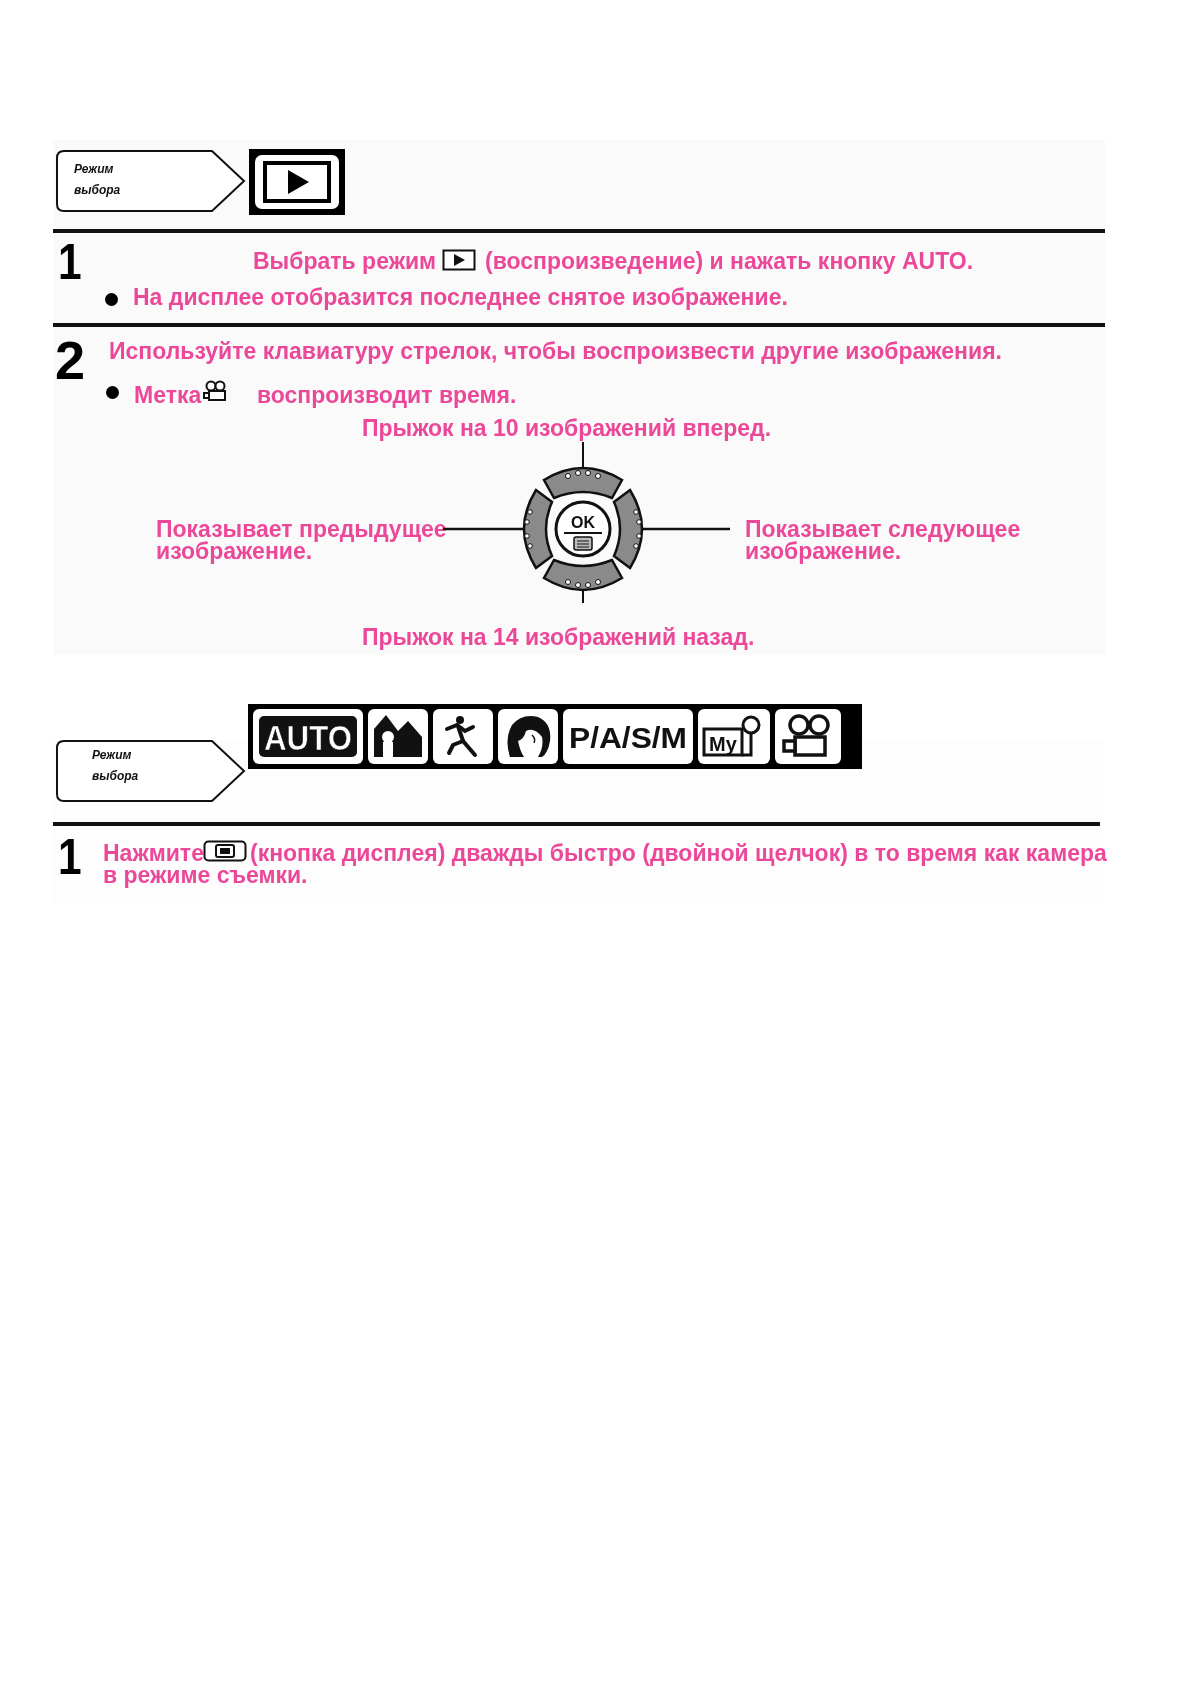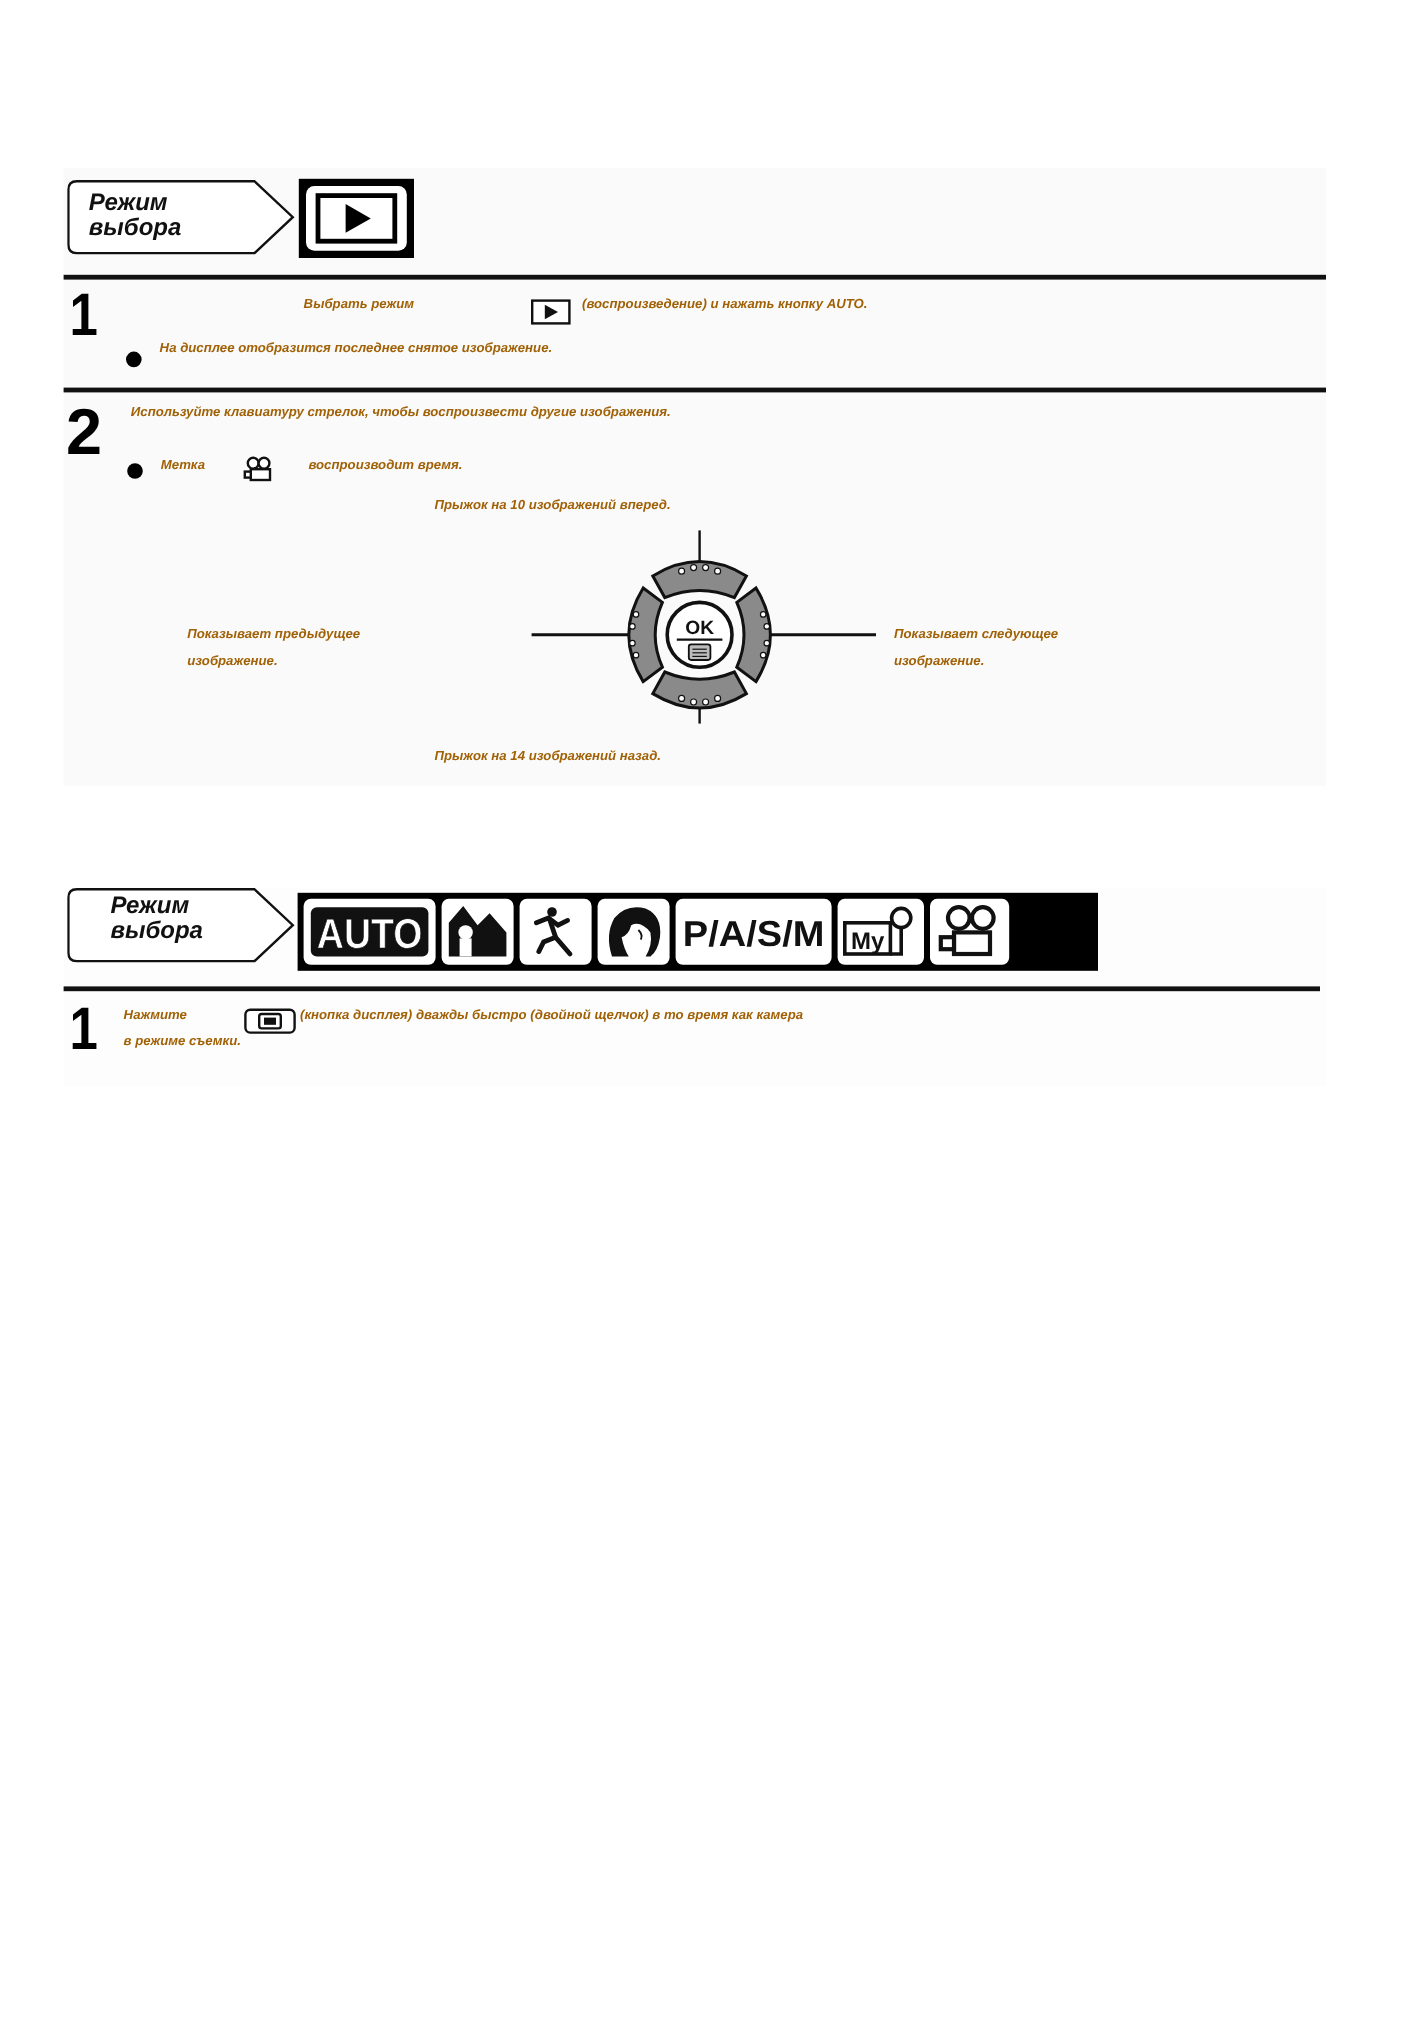--- a/index.html
+++ b/index.html
@@ -5,32 +5,32 @@
   html, body { margin: 0; padding: 0; background: #ffffff; }
   body { width: 1190px; height: 1684px; position: relative; overflow: hidden;
          font-family: "Liberation Sans", "DejaVu Sans", sans-serif; color: #111; }
   .abs { position: absolute; }
   .panel { position: absolute; background: #fafafa; }
   .rule { position: absolute; height: 4px; background: #111; }
 
   
   .mode-tag { position: absolute; }
   .mode-tag svg { position: absolute; left: 0; top: 0; }
-  .mode-tag .tag-text { position: absolute; font-size: 20px; line-height: 21px;
+  .mode-tag .tag-text { position: absolute; font-size: 12px; line-height: 21px;
                         font-style: italic; font-weight: bold; color: #111; }
 
   .icon-strip { position: absolute; background: #000; }
   .icon-box { position: absolute; background: #fff; border-radius: 6px; }
   .icon-box svg { position: absolute; left: 0; top: 0; }
 
   .step-num { position: absolute; font-weight: bold; color: #000;
               font-family: "Liberation Sans", sans-serif; }
   .bullet { position: absolute; width: 13px; height: 13px; border-radius: 50%; background: #000; }
 
-  .txt { position: absolute; white-space: nowrap; font-size: 11px; font-style: italic; font-weight: bold; color: #a16207; }
+  .txt { position: absolute; white-space: nowrap; font-size: 23px; font-weight: bold; color: #ec4899; }
   .inline-icon { position: absolute; }
 </style>
 </head>
 <body>
 
 <div class="panel" style="left:53px; top:140px; width:1052px; height:515px;"></div>
 
 <div class="mode-tag" style="left:56px; top:150px; width:190px; height:62px;">
   <svg width="190" height="62" viewBox="0 0 190 62">
     <path d="M8,1 H156 L188,31 L156,61 H8 Q1,61 1,54 V8 Q1,1 8,1 Z" fill="#fff" stroke="#111" stroke-width="2"></path>
@@ -152,21 +152,21 @@
 <div class="mode-tag" style="left:56px; top:740px; width:190px; height:62px;">
   <svg width="190" height="62" viewBox="0 0 190 62">
     <path d="M8,1 H156 L188,31 L156,61 H8 Q1,61 1,54 V8 Q1,1 8,1 Z" fill="#fff" stroke="#111" stroke-width="2"></path>
   </svg>
   <div class="tag-text" style="left:36px; top:5px;">
     <div>Режим</div>
     <div>выбора</div>
   </div>
 </div>
 
-<div class="icon-strip" style="left:248px; top:744px; width:667px; height:65px;">
+<div class="icon-strip" style="left:248px; top:704px; width:614px; height:65px;">
 
   <div class="icon-box" style="left:5px; top:5px; width:110px; height:55px;">
     <svg width="110" height="55" viewBox="0 0 110 55">
       <rect x="6" y="7" width="98" height="41" rx="5" fill="#111"></rect>
       <text x="55" y="41" text-anchor="middle" font-family="Liberation Sans, sans-serif" font-weight="bold" font-size="35" fill="#fff" stroke="#111" stroke-width="0.6" textLength="88" lengthAdjust="spacingAndGlyphs">AUTO</text>
     </svg>
   </div>
 
   <div class="icon-box" style="left:120px; top:5px; width:60px; height:55px;">
     <svg width="60" height="55" viewBox="0 0 60 55">

